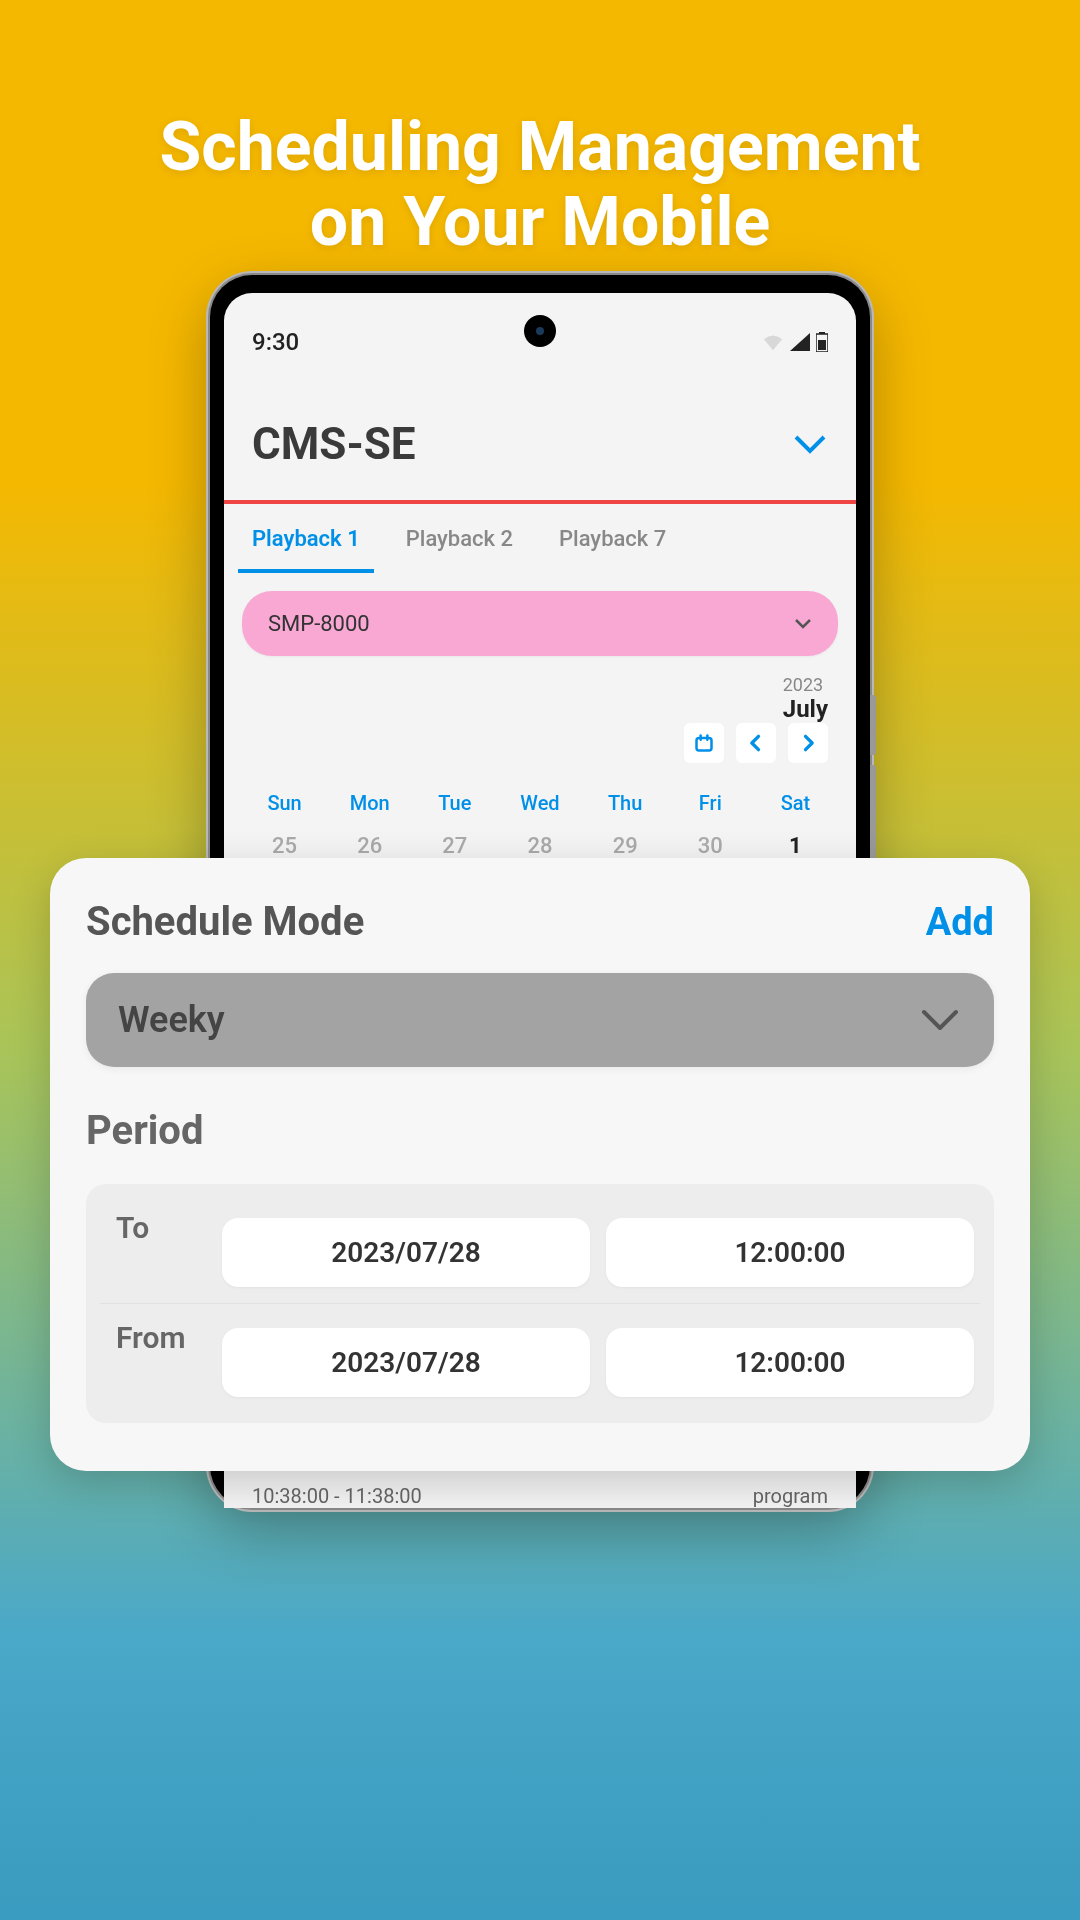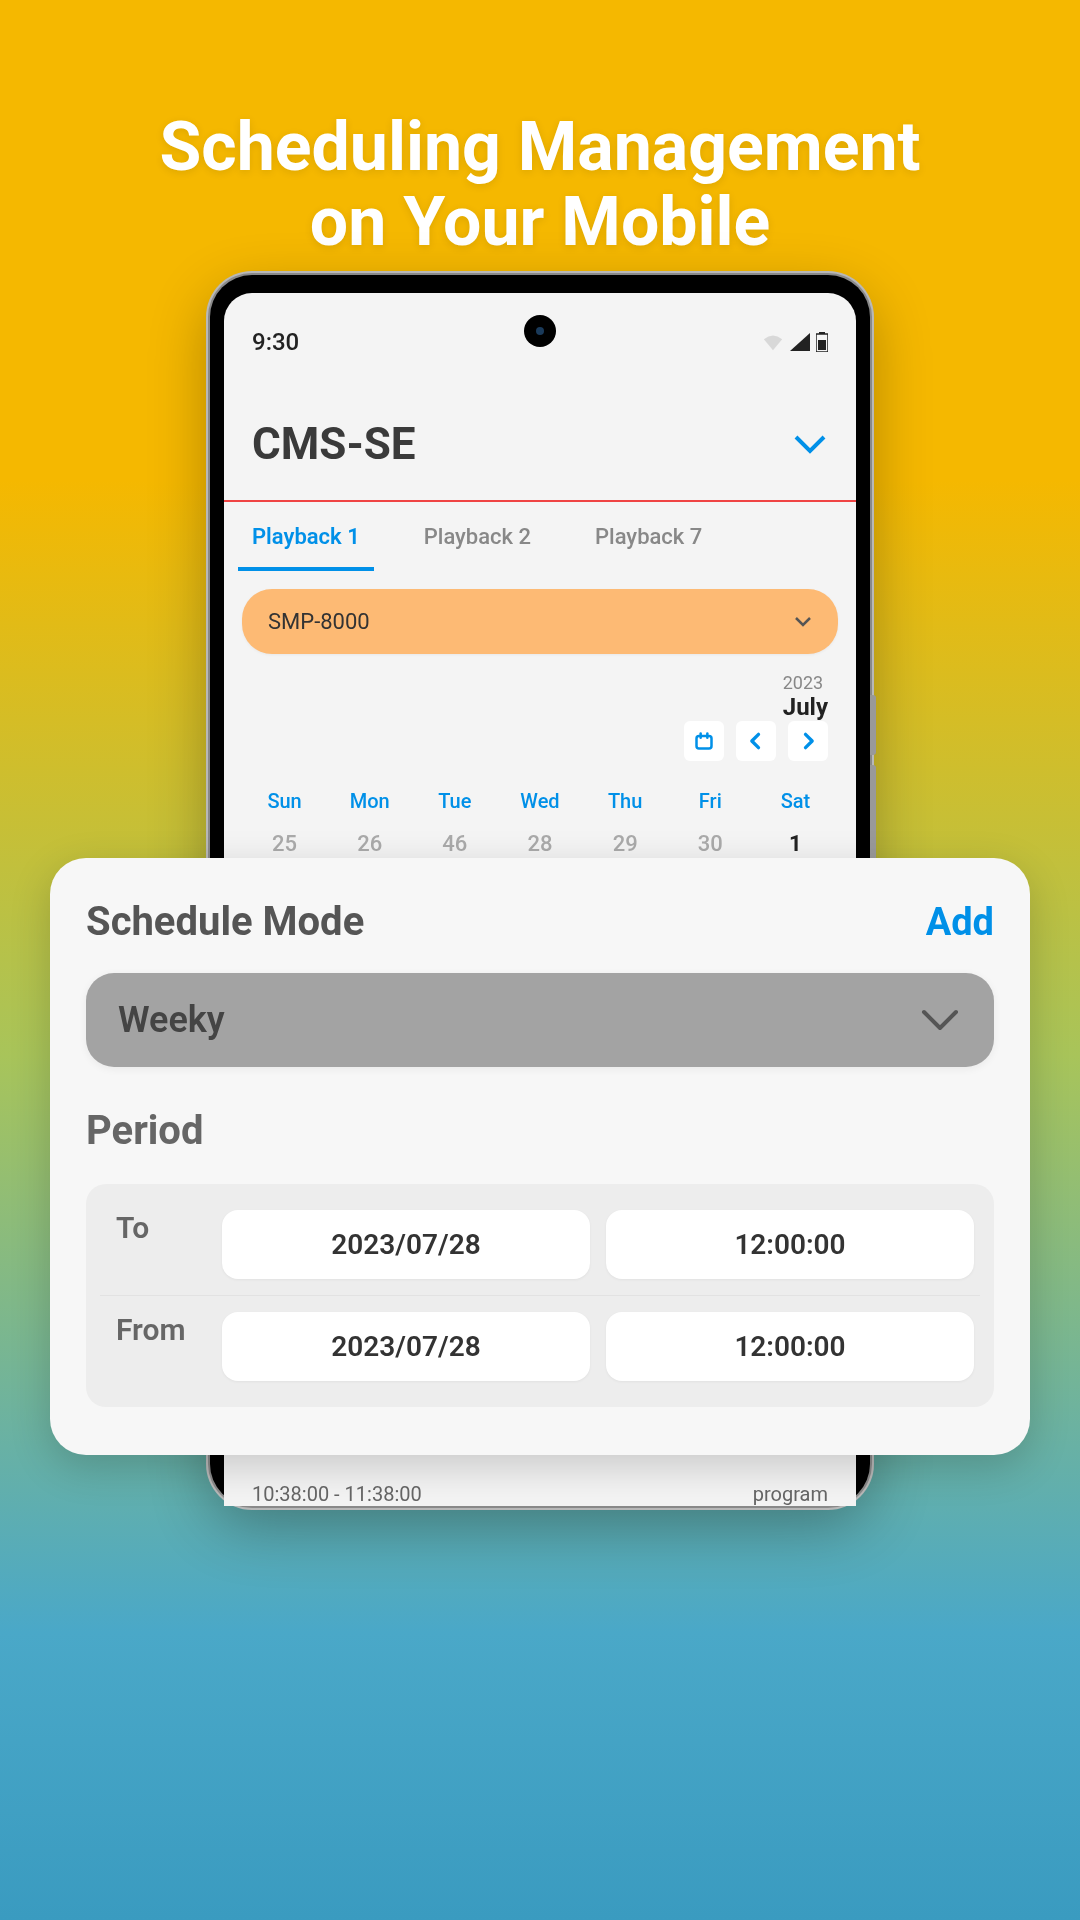--- a/index.html
+++ b/index.html
@@ -84,36 +84,36 @@
 .app-header {
   display: flex;
   justify-content: space-between;
   align-items: center;
   padding: 55px 28px 30px;
 }
 .app-title { font-size: 44px; font-weight: 700; color: #3a3a3a; }
 .chev-down-blue { width: 36px; height: 22px; stroke: #0090e8; stroke-width: 4; fill: none; }
 .tabs {
   display: flex;
-  gap: 18px;
-  border-top: 2px solid #ef4444;
+  gap: 0;
+  border-top: 4px solid #ef4444;
   padding: 0 14px;
 }
 .tab {
   padding: 22px 14px 18px;
   font-size: 22px;
   color: #888;
   font-weight: 500;
   border-bottom: 4px solid transparent;
   margin-right: 18px;
 }
 .tab.active { color: #0090e8; border-bottom-color: #0090e8; font-weight: 600; }
 .device-select {
   margin: 18px 18px 0;
-  background: #fdba74;
+  background: #f9a8d4;
   border-radius: 30px;
   padding: 20px 26px;
   display: flex;
   justify-content: space-between;
   align-items: center;
   font-size: 22px;
   color: #333;
   box-shadow: 0 1px 3px rgba(0,0,0,0.05);
 }
 .chev-small { width: 18px; height: 12px; stroke: #555; stroke-width: 2.5; fill: none; }
@@ -213,20 +213,21 @@
 .period-input {
   flex: 1;
   background: #fff;
   border-radius: 16px;
   padding: 18px 0;
   text-align: center;
   font-size: 28px;
   font-weight: 600;
   color: #333;
   box-shadow: 0 1px 3px rgba(0,0,0,0.05);
+  margin-top: 8px;
 }
 </style>
 </head>
 <body>
 
 <div class="hero-title">
   <span>Scheduling Management</span><br>
   <span>on Your Mobile</span>
 </div>
 
@@ -302,21 +303,21 @@
       <div class="cal-grid">
         <div class="cal-dow">Sun</div>
         <div class="cal-dow">Mon</div>
         <div class="cal-dow">Tue</div>
         <div class="cal-dow">Wed</div>
         <div class="cal-dow">Thu</div>
         <div class="cal-dow">Fri</div>
         <div class="cal-dow">Sat</div>
         <div class="cal-day">25</div>
         <div class="cal-day">26</div>
-        <div class="cal-day">46</div>
+        <div class="cal-day">27</div>
         <div class="cal-day">28</div>
         <div class="cal-day">29</div>
         <div class="cal-day">30</div>
         <div class="cal-day bold">1</div>
       </div>
 
       <div style="height:560px"></div>
 
       <div class="bottom-strip">
         <span>10:38:00 - 11:38:00</span>

